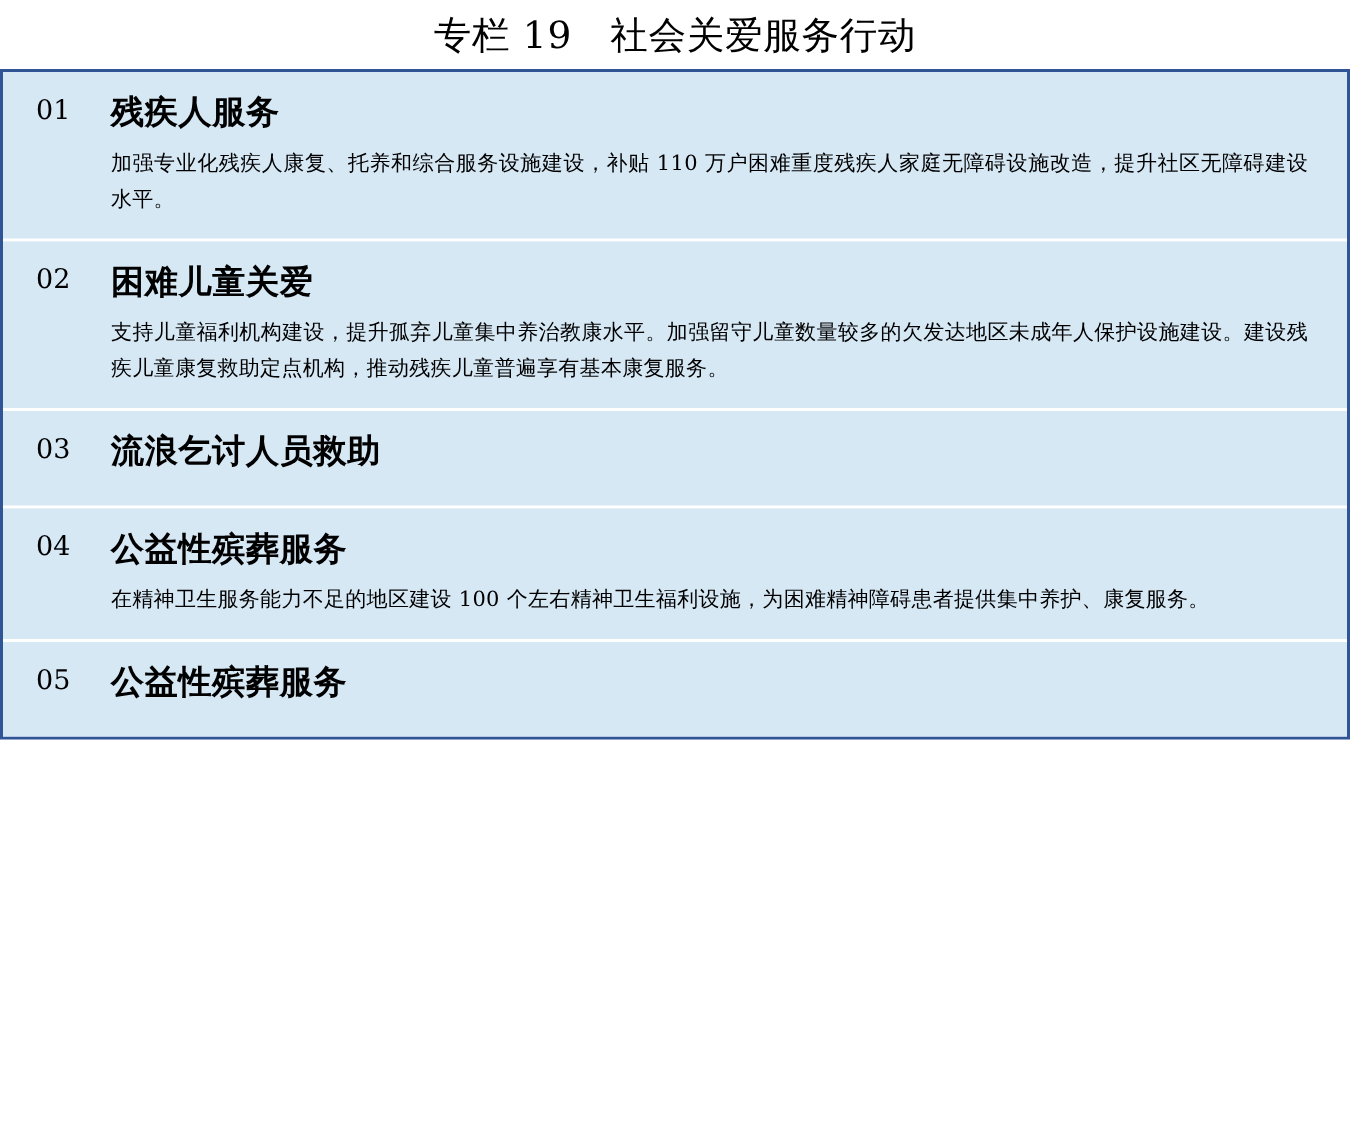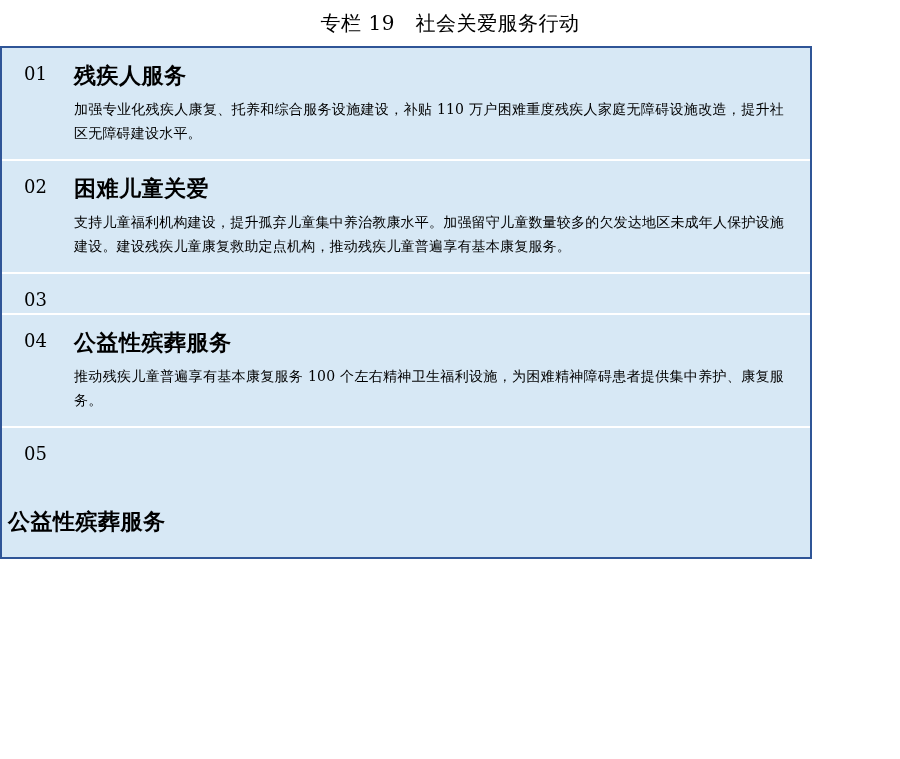--- a/index.html
+++ b/index.html
@@ -17,43 +17,42 @@
   .box {
     width: 900px;
     box-sizing: border-box;
   }
   .title-bar {
     height: 46px;
     display: flex;
     align-items: center;
     justify-content: center;
     background: #ffffff;
-    font-size: 20px;
+    font-size: 25px;
     letter-spacing: 0.5px;
   }
   .title-bar .t-main {
     white-space: pre;
   }
   .table {
     border-top: 2px solid #2f5597;
     border-bottom: 2px solid #2f5597;
     border-left: 2px solid #2f5597;
     border-right: 2px solid #2f5597;
     box-sizing: border-box;
-    width: 812px;
+    width: 900px;
   }
   .row {
     display: flex;
     background: #d7e8f5;
     border-bottom: 2px solid #ffffff;
     box-sizing: border-box;
   }
   .row:last-child {
     border-bottom: none;
-    flex-direction: column;
   }
   .num-cell {
     width: 66px;
     flex: 0 0 66px;
     box-sizing: border-box;
     padding: 12px 0 0 22px;
     font-size: 18px;
     line-height: 1.5;
   }
   .body-cell {
@@ -100,28 +99,29 @@
       <div class="num-cell">02</div>
       <div class="body-cell">
         <p class="item-head">困难儿童关爱</p>
         <p class="item-text">支持儿童福利机构建设，提升孤弃儿童集中养治教康水平。加强留守儿童数量较多的欠发达地区未成年人保护设施建设。建设残疾儿童康复救助定点机构，推动残疾儿童普遍享有基本康复服务。</p>
       </div>
     </div>
 
     <div class="row">
       <div class="num-cell">03</div>
       <div class="body-cell">
+        <p class="item-head">流浪乞讨人员救助</p>
       </div>
     </div>
 
     <div class="row">
       <div class="num-cell">04</div>
       <div class="body-cell">
         <p class="item-head">公益性殡葬服务</p>
-        <p class="item-text">推动残疾儿童普遍享有基本康复服务 100 个左右精神卫生福利设施，为困难精神障碍患者提供集中养护、康复服务。</p>
+        <p class="item-text">在精神卫生服务能力不足的地区建设 100 个左右精神卫生福利设施，为困难精神障碍患者提供集中养护、康复服务。</p>
       </div>
     </div>
 
     <div class="row">
       <div class="num-cell">05</div>
       <div class="body-cell">
         <p class="item-head">公益性殡葬服务</p>
       </div>
     </div>
 

